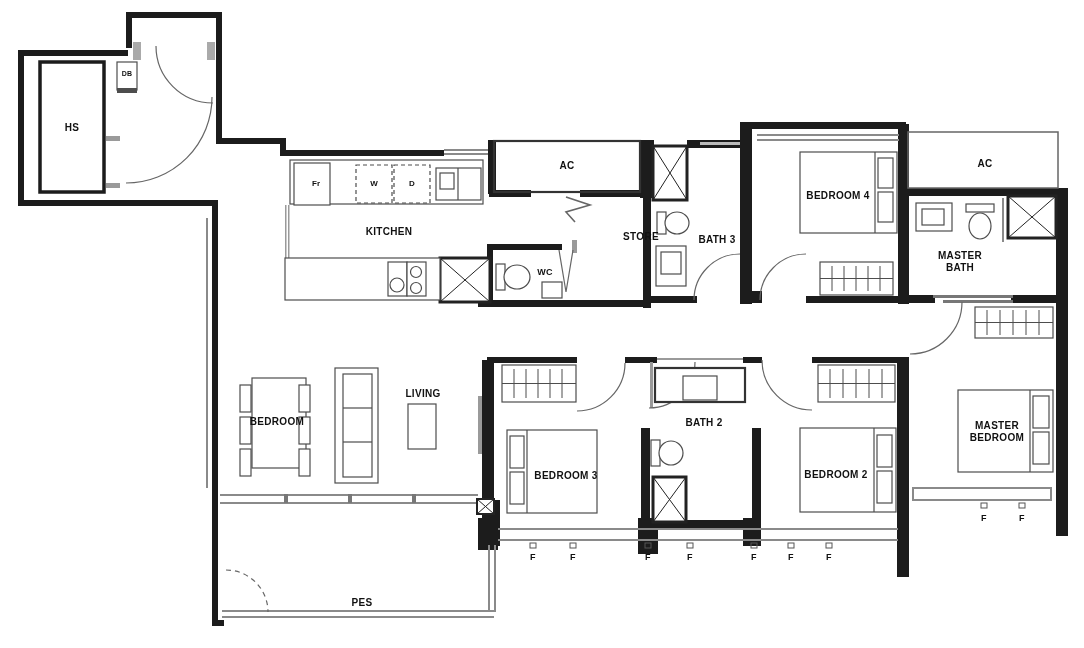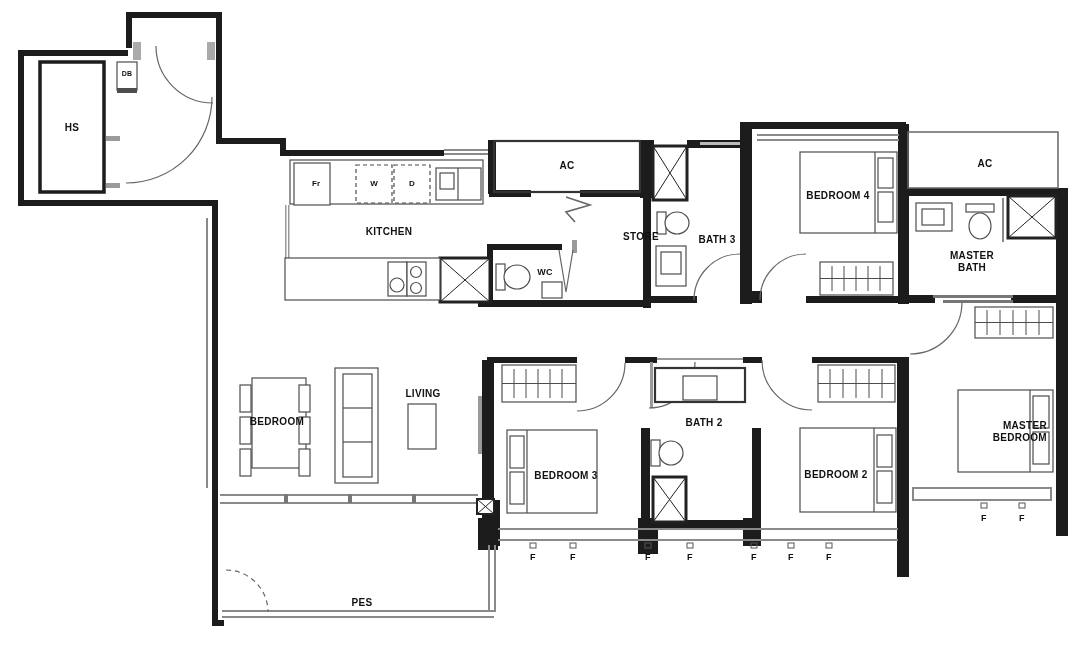--- a/index.html
+++ b/index.html
@@ -4,21 +4,21 @@
 <style>
   html,body{margin:0;padding:0;background:#ffffff;}
   #plan{position:relative;width:1084px;height:628px;background:#ffffff;overflow:hidden;
         font-family:"Liberation Sans", sans-serif;}
   #plan svg{position:absolute;left:0;top:0;}
   .lbl{position:absolute;transform:translate(-50%,-50%);color:#111;font-size:10px;
        font-weight:700;letter-spacing:.3px;white-space:nowrap;text-align:center;line-height:1.2;}
   .lbl.small{font-size:8px;font-weight:700;letter-spacing:0;}
   .lbl.tiny{font-size:7px;font-weight:700;}
   .lbl.wc{font-size:9px;}
-  .lbl.wrap{white-space:normal;margin-left:12px;}
+  .lbl.wrap{white-space:normal;}
   .lbl.f{font-size:9px;font-weight:700;}
 </style>
 </head>
 <body>
 
 <div id="plan">
 
 <svg width="1084" height="648" viewBox="0 0 1084 648">
 
   <g fill="#1c1c1c" stroke="none">
@@ -297,21 +297,21 @@
   <div class="lbl wc" style="left:545px;top:272px;">WC</div>
   <div class="lbl" style="left:717px;top:240px;">BATH 3</div>
   <div class="lbl" style="left:838px;top:196px;">BEDROOM 4</div>
   <div class="lbl" style="left:985px;top:164px;">AC</div>
   <div class="lbl wrap" style="left:960px;top:262px;width:58px;">MASTER BATH</div>
   <div class="lbl" style="left:277px;top:422px;">BEDROOM</div>
   <div class="lbl" style="left:423px;top:394px;">LIVING</div>
   <div class="lbl" style="left:566px;top:476px;">BEDROOM 3</div>
   <div class="lbl" style="left:704px;top:423px;">BATH 2</div>
   <div class="lbl" style="left:836px;top:475px;">BEDROOM 2</div>
-  <div class="lbl wrap" style="left:997px;top:432px;width:76px;text-align:right;">MASTER BEDROOM</div>
+  <div class="lbl wrap" style="left:997px;top:432px;width:76px;">MASTER BEDROOM</div>
   <div class="lbl" style="left:362px;top:580px;margin-top:23px;">PES</div>
 
   <div class="lbl f" style="left:533px;top:557px;">F</div>
   <div class="lbl f" style="left:573px;top:557px;">F</div>
   <div class="lbl f" style="left:648px;top:557px;">F</div>
   <div class="lbl f" style="left:690px;top:557px;">F</div>
   <div class="lbl f" style="left:754px;top:557px;">F</div>
   <div class="lbl f" style="left:791px;top:557px;">F</div>
   <div class="lbl f" style="left:829px;top:557px;">F</div>
   <div class="lbl f" style="left:984px;top:518px;">F</div>

